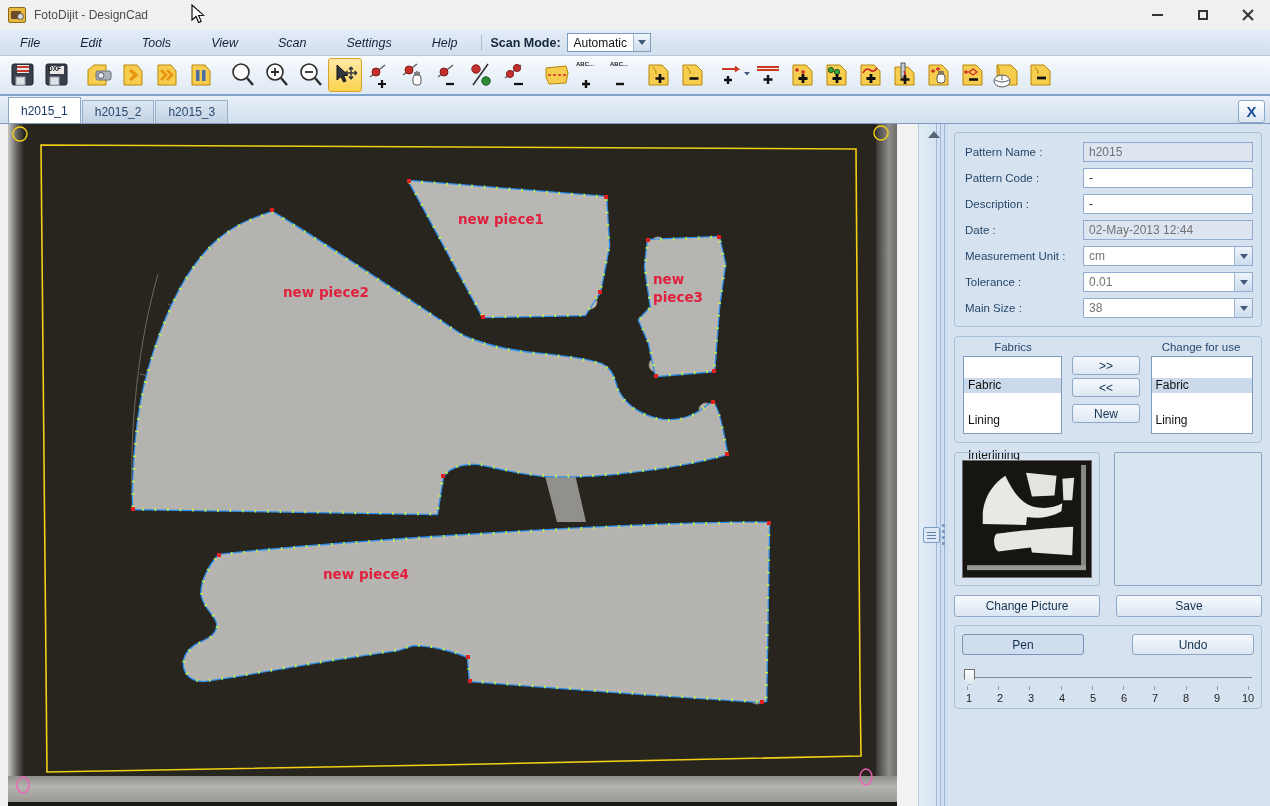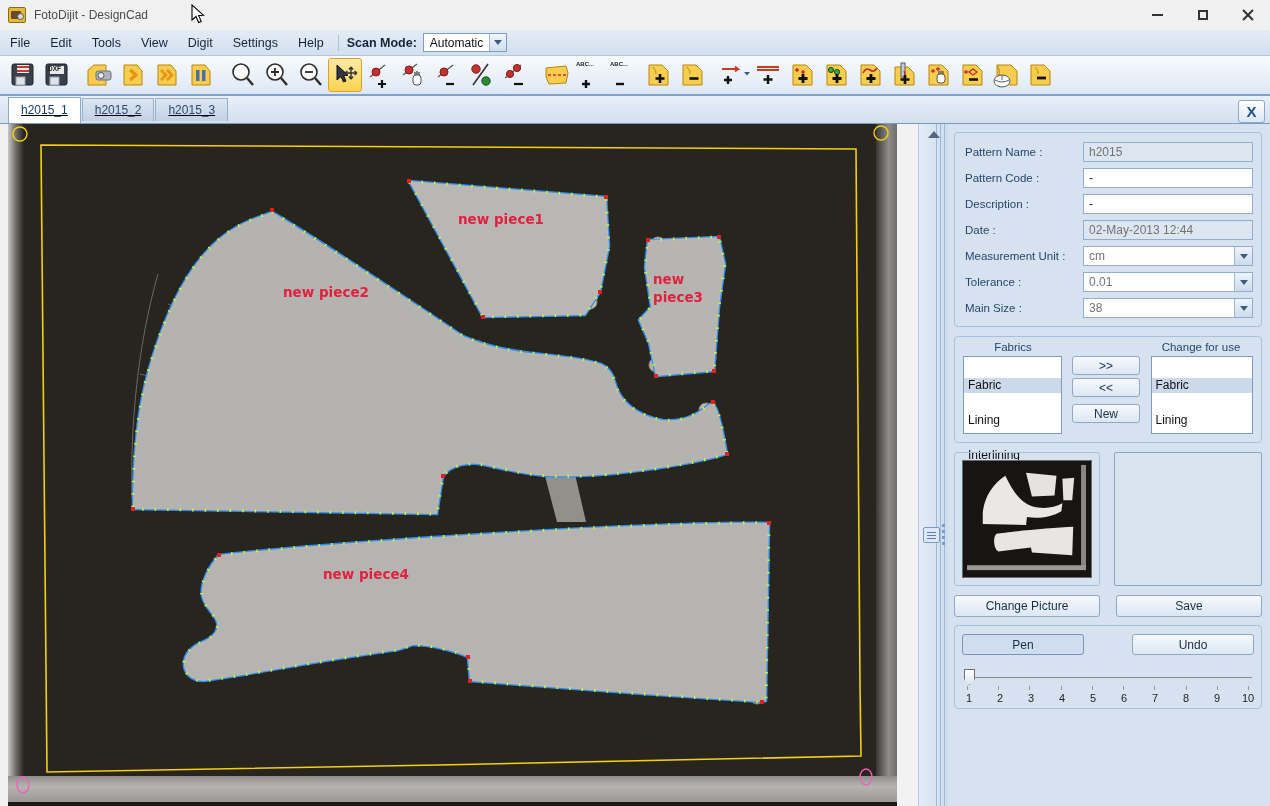--- a/index.html
+++ b/index.html
@@ -16,37 +16,37 @@
   .winbtns { margin-left:auto; display:flex; height:100%; }
   .winbtn { width:45px; height:100%; display:flex; align-items:center; justify-content:center; color:#222; }
   .glyph-min { width:11px; height:1px; border-bottom:2px solid #333; }
   .glyph-max { width:10px; height:10px; border:2px solid #333; }
   .glyph-close { position:relative; width:12px; height:12px; }
   .glyph-close:before,.glyph-close:after { content:""; position:absolute; left:-1px; top:5px; width:14px; height:2px; background:#333; }
   .glyph-close:before { transform:rotate(45deg); } .glyph-close:after { transform:rotate(-45deg); }
 
   
   .menubar { position:absolute; left:0; top:30px; width:1270px; height:26px; background:linear-gradient(#e3ecf7,#d3dfee); border-bottom:1px solid #b7c7da; display:flex; align-items:center; font-size:12.5px; color:#15243d; }
-  .menu-item { padding:4px 10px; cursor:default; }
+  .menu-item { padding:4px 20px; cursor:default;font-style:italic; }
   .menu-sep { width:1px; height:16px; background:#aebfd3; margin:0 4px; }
   .scanmode-label { font-weight:bold; padding:0 6px 0 4px; }
   .combo { display:flex; align-items:center; background:#fff; border:1px solid #7d9cbe; height:19px; }
   .combo .combo-val { padding:0 6px; font-size:12px; color:#111; min-width:58px; }
   .combo-arrow { width:17px; height:17px; background:linear-gradient(#f0f6fc,#cfdded); border-left:1px solid #9fb6cf; display:flex; align-items:center; justify-content:center; }
   .combo-arrow i { width:0; height:0; border-left:4px solid transparent; border-right:4px solid transparent; border-top:5px solid #41597a; }
 
   
   .toolbar { position:absolute; left:0; top:56px; width:1270px; height:40px; background:linear-gradient(#f8fbfe,#dee8f3); border-bottom:2px solid #7ba3cd; display:flex; align-items:center; padding-left:6px; }
   .tbtn { width:34px; height:34px; display:flex; align-items:center; justify-content:center; border-radius:3px; flex:0 0 auto; }
   .tbtn.active { background:linear-gradient(#ffe9a6,#fbd34f); border:1px solid #d9a32b; }
   .gap { width:8px; flex:0 0 auto; }
   .abc-lbl { position:absolute; top:0; left:0; font-size:6px; font-weight:bold; color:#222; letter-spacing:0; }
 
   
-  .tabstrip { position:absolute; left:0; top:96px; width:1270px; height:28px; background:linear-gradient(#e9f0f8,#d2dfee); border-bottom:1px solid #7f9cbe; display:flex; align-items:center; padding-left:8px;text-decoration:underline; }
+  .tabstrip { position:absolute; left:0; top:96px; width:1270px; height:28px; background:linear-gradient(#e9f0f8,#d2dfee); border-bottom:1px solid #7f9cbe; display:flex; align-items:flex-end; padding-left:8px; }
   .tab { height:23px; padding:0 12px; display:flex; align-items:center; font-size:12px; color:#2a4a70; background:linear-gradient(#dbe6f1,#c2d2e4); border:1px solid #9ab0ca; border-bottom:none; margin-right:1px; }
   .tab.active { background:#fff; height:26px; color:#173a66; border-color:#8aa8c8; }
   .panel-close-btn { position:absolute; right:5px; top:4px; width:27px; height:23px; background:linear-gradient(#ffffff,#dce7f3); border:1px solid #8aa8c8; border-radius:3px; display:flex; align-items:center; justify-content:center; font-size:15px; font-weight:bold; color:#1f4e9c; }
 
   
   .canvas-host { position:absolute; left:897px; top:124px; width:21px; height:682px; background:#f2f2f2; }
   .splitter { position:absolute; left:918px; top:124px; width:30px; height:682px; background:linear-gradient(90deg,#e4edf7,#cddcee); border-left:1px solid #b6c8dd; }
   .splitter .vlines { position:absolute; right:2px; top:0; width:10px; height:100%; background:repeating-linear-gradient(90deg,#9db8d6 0 1px,transparent 1px 4px); }
   .split-up-arrow { position:absolute; left:9px; top:7px; width:0; height:0; border-left:6px solid transparent; border-right:6px solid transparent; border-bottom:7px solid #56677c; }
   .split-grip { position:absolute; left:4px; top:403px; width:17px; height:16px; border:1px solid #7a9cc4; border-radius:2px; background:#dde8f4; display:flex; flex-direction:column; justify-content:center; gap:2px; padding:0 3px; }
@@ -126,21 +126,21 @@
   </div>
   <svg class="cursor" width="16" height="22" viewBox="0 0 16 22">
       <path d="M2,1 L2,16 L6,12.5 L8.6,18.5 L11.2,17.4 L8.6,11.5 L13.5,11.2 Z" fill="#fff" stroke="#000" stroke-width="1.1"></path>
     </svg>
 
   <div class="menubar">
     <span class="menu-item">File</span>
     <span class="menu-item">Edit</span>
     <span class="menu-item">Tools</span>
     <span class="menu-item">View</span>
-    <span class="menu-item">Digit</span>
+    <span class="menu-item">Scan</span>
     <span class="menu-item">Settings</span>
     <span class="menu-item">Help</span>
     <span class="menu-sep"></span>
     <span class="scanmode-label">Scan Mode:</span>
     <div class="combo">
       <span class="combo-val">Automatic</span>
       <span class="combo-arrow">
           <i></i>
         </span>
     </div>

